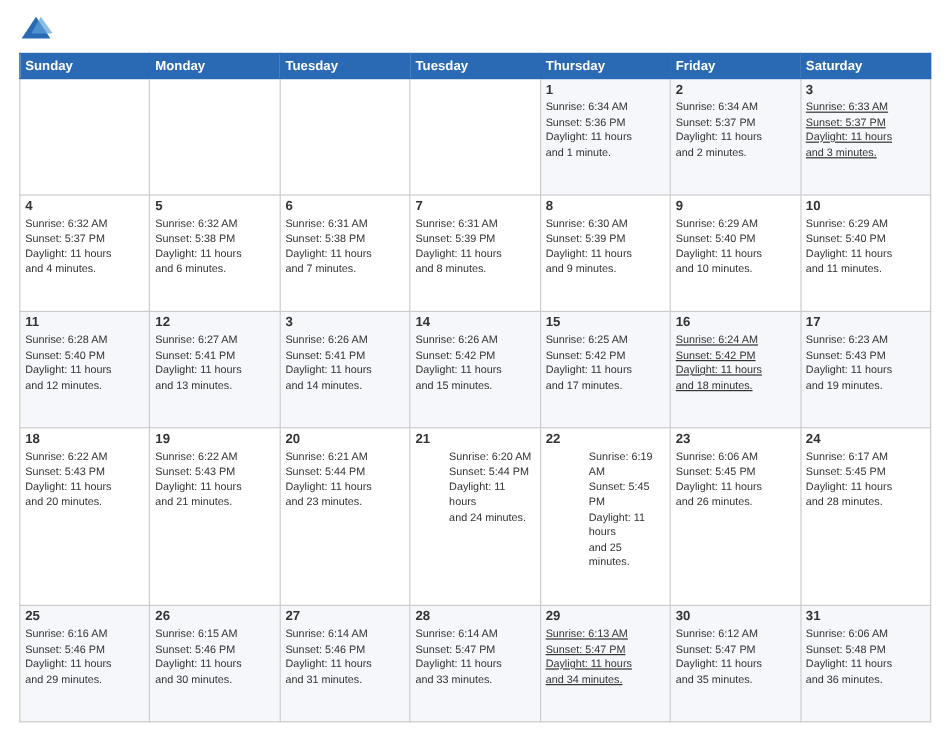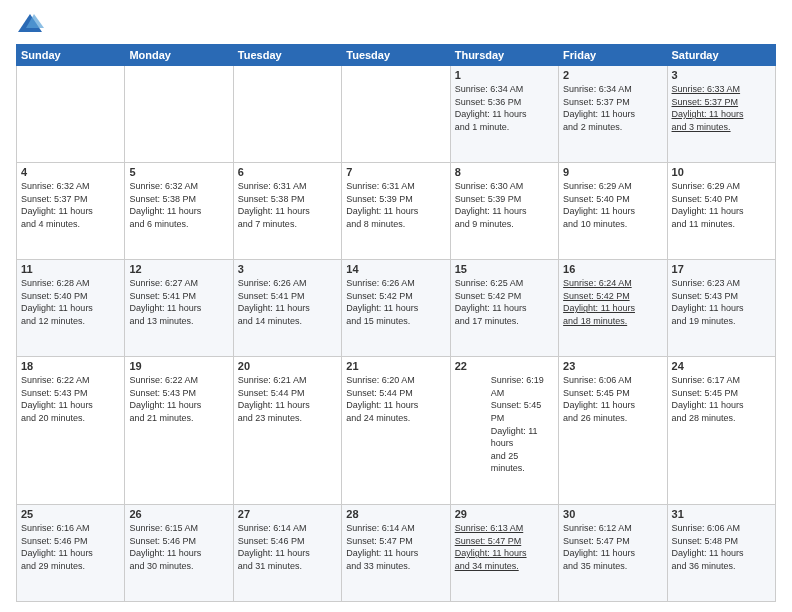--- a/index.html
+++ b/index.html
@@ -287,21 +287,21 @@
           </td>
           <td>
             <span class="day-num">20</span>
             <div class="day-info" style="white-space: pre-line;">Sunrise: 6:21 AM
 Sunset: 5:44 PM
 Daylight: 11 hours
 and 23 minutes.</div>
           </td>
           <td>
             <span class="day-num">21</span>
-            <div class="day-info" style="white-space: pre-line;">Sunrise: 6:20 AM
+            <div class="day-info" style="white-space: pre-line; margin-left: 28px;">Sunrise: 6:20 AM
 Sunset: 5:44 PM
 Daylight: 11 hours
 and 24 minutes.</div>
           </td>
           <td>
             <span class="day-num">22</span>
             <div class="day-info" style="white-space: pre-line; margin-left: 36px;">Sunrise: 6:19 AM
 Sunset: 5:45 PM
 Daylight: 11 hours
 and 25 minutes.</div>

